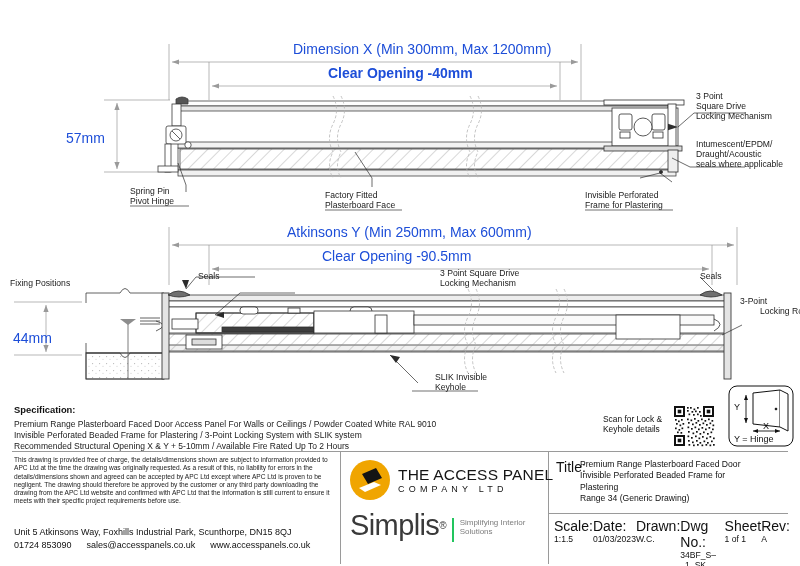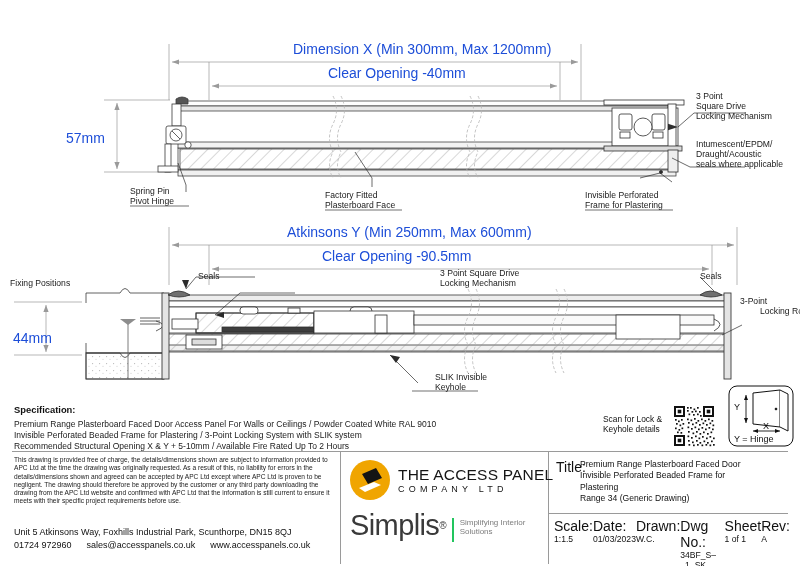--- a/index.html
+++ b/index.html
@@ -151,21 +151,21 @@
     </g>
 
     <g stroke="#333" stroke-width="0.7">
       <line x1="130" y1="206" x2="189" y2="206"></line>
       <line x1="325" y1="210" x2="402" y2="210"></line>
       <line x1="585" y1="210" x2="673" y2="210"></line>
     </g>
   </svg>
 
   <div class="abs dimlabel" style="left:293px;top:41px;">Dimension X (Min 300mm, Max 1200mm)</div>
-  <div class="abs dimlabel" style="left:328px;top:65px;">Clear Opening -40mm</div>
+  <div class="abs dimlabel" style="left:328px;top:65px;font-weight:bold;">Clear Opening -40mm</div>
   <div class="abs dimlabel" style="left:66px;top:130px;">57mm</div>
 
   <div class="abs note" style="left:696px;top:91px;">3 Point</div>
   <div class="abs note" style="left:696px;top:101px;">Square Drive</div>
   <div class="abs note" style="left:696px;top:111px;">Locking Mechanism</div>
 
   <div class="abs note" style="left:696px;top:139px;">Intumescent/EPDM/</div>
   <div class="abs note" style="left:696px;top:149px;">Draught/Acoustic</div>
   <div class="abs note" style="left:696px;top:159px;">seals where applicable</div>
 
@@ -415,21 +415,21 @@
   <div class="abs orient-text" style="left:734px;top:402px;">Y</div>
   <div class="abs orient-text" style="left:763px;top:421px;">X</div>
   <div class="abs orient-text" style="left:734px;top:434px;">Y = Hinge</div>
 
   <div class="abs hline" style="left:12px;top:451px;width:776px;background:#9a9a9a;"></div>
 
   <div class="abs disclaimer" style="left:14px;top:456px;">This drawing is provided free of charge, the details/dimensions shown are subject to information provided to APC Ltd at the time the drawing was originally requested. As a result of this, no liability for errors in the details/dimensions shown and agreed can be accepted by APC Ltd except where APC Ltd is proven to be negligent. The drawing should therefore be approved by the customer or any third party downloading the drawing from the APC Ltd website and confirmed with APC Ltd that the information is still current to ensure it meets with their specific project requirements before use.</div>
 
   <div class="abs addr" style="left:14px;top:526px;">Unit 5 Atkinsons Way, Foxhills Industrial Park, Scunthorpe, DN15 8QJ</div>
   <div class="abs addr" style="left:14px;top:539px;">
-    <span>01724 972960</span>
+    <span>01724 853090</span>
     <span style="display:inline-block;width:10px;"></span>
     <span>sales@accesspanels.co.uk</span>
     <span style="display:inline-block;width:10px;"></span>
     <span>www.accesspanels.co.uk</span>
   </div>
 
   <div class="abs vline" style="left:340px;top:452px;height:112px;background:#9a9a9a;"></div>
   <div class="abs vline" style="left:548px;top:452px;height:112px;background:#9a9a9a;"></div>
 
   <div class="abs" style="left:350px;top:460px;">

